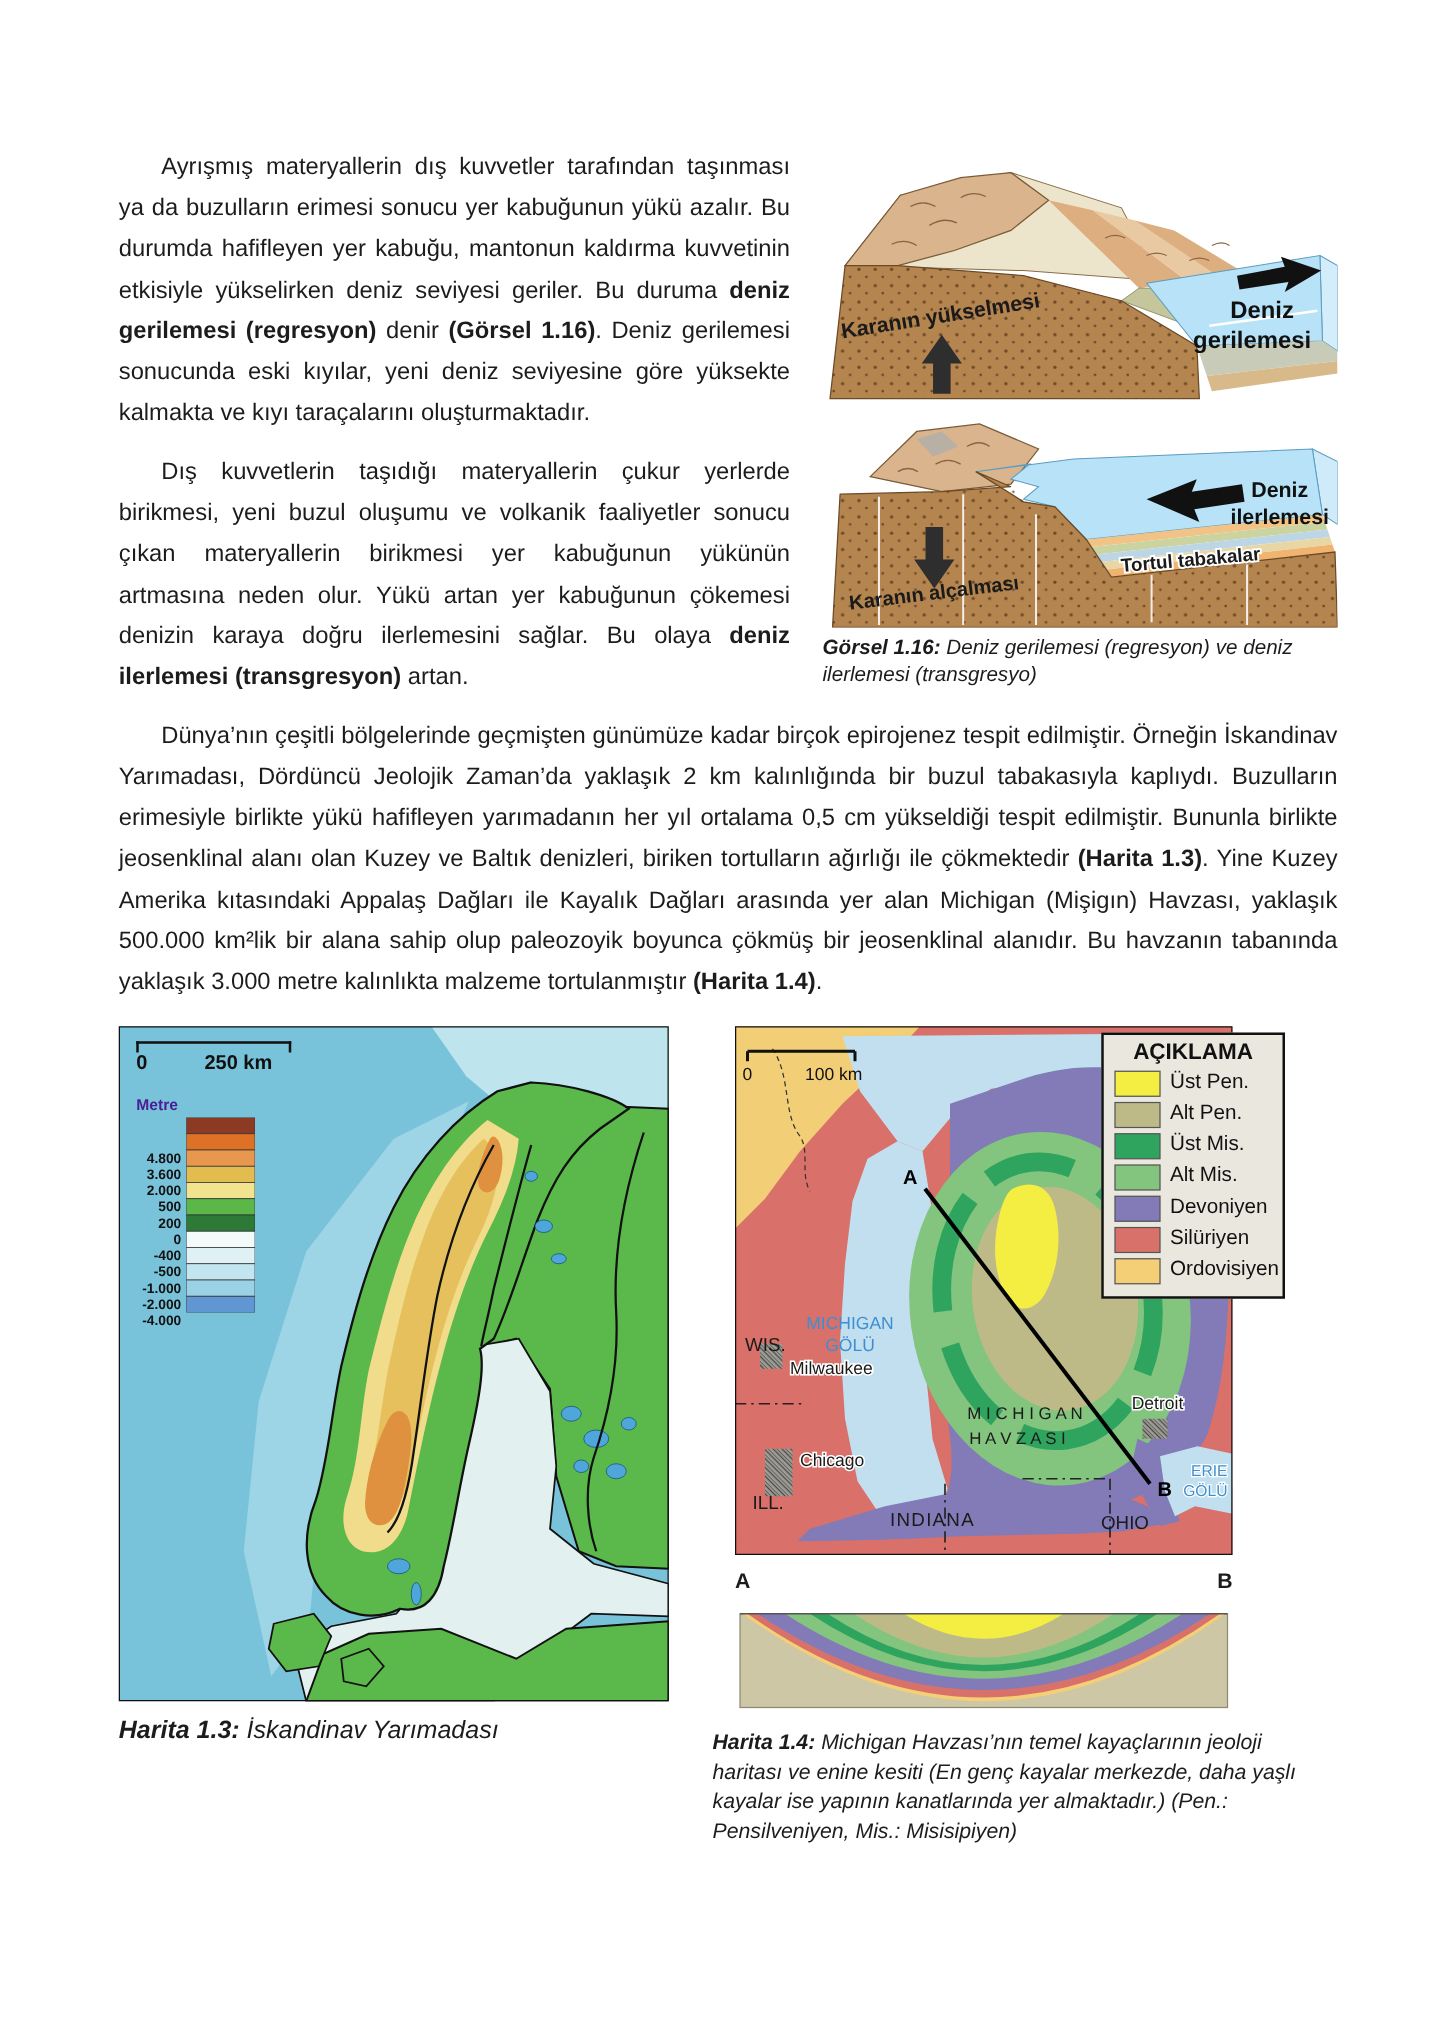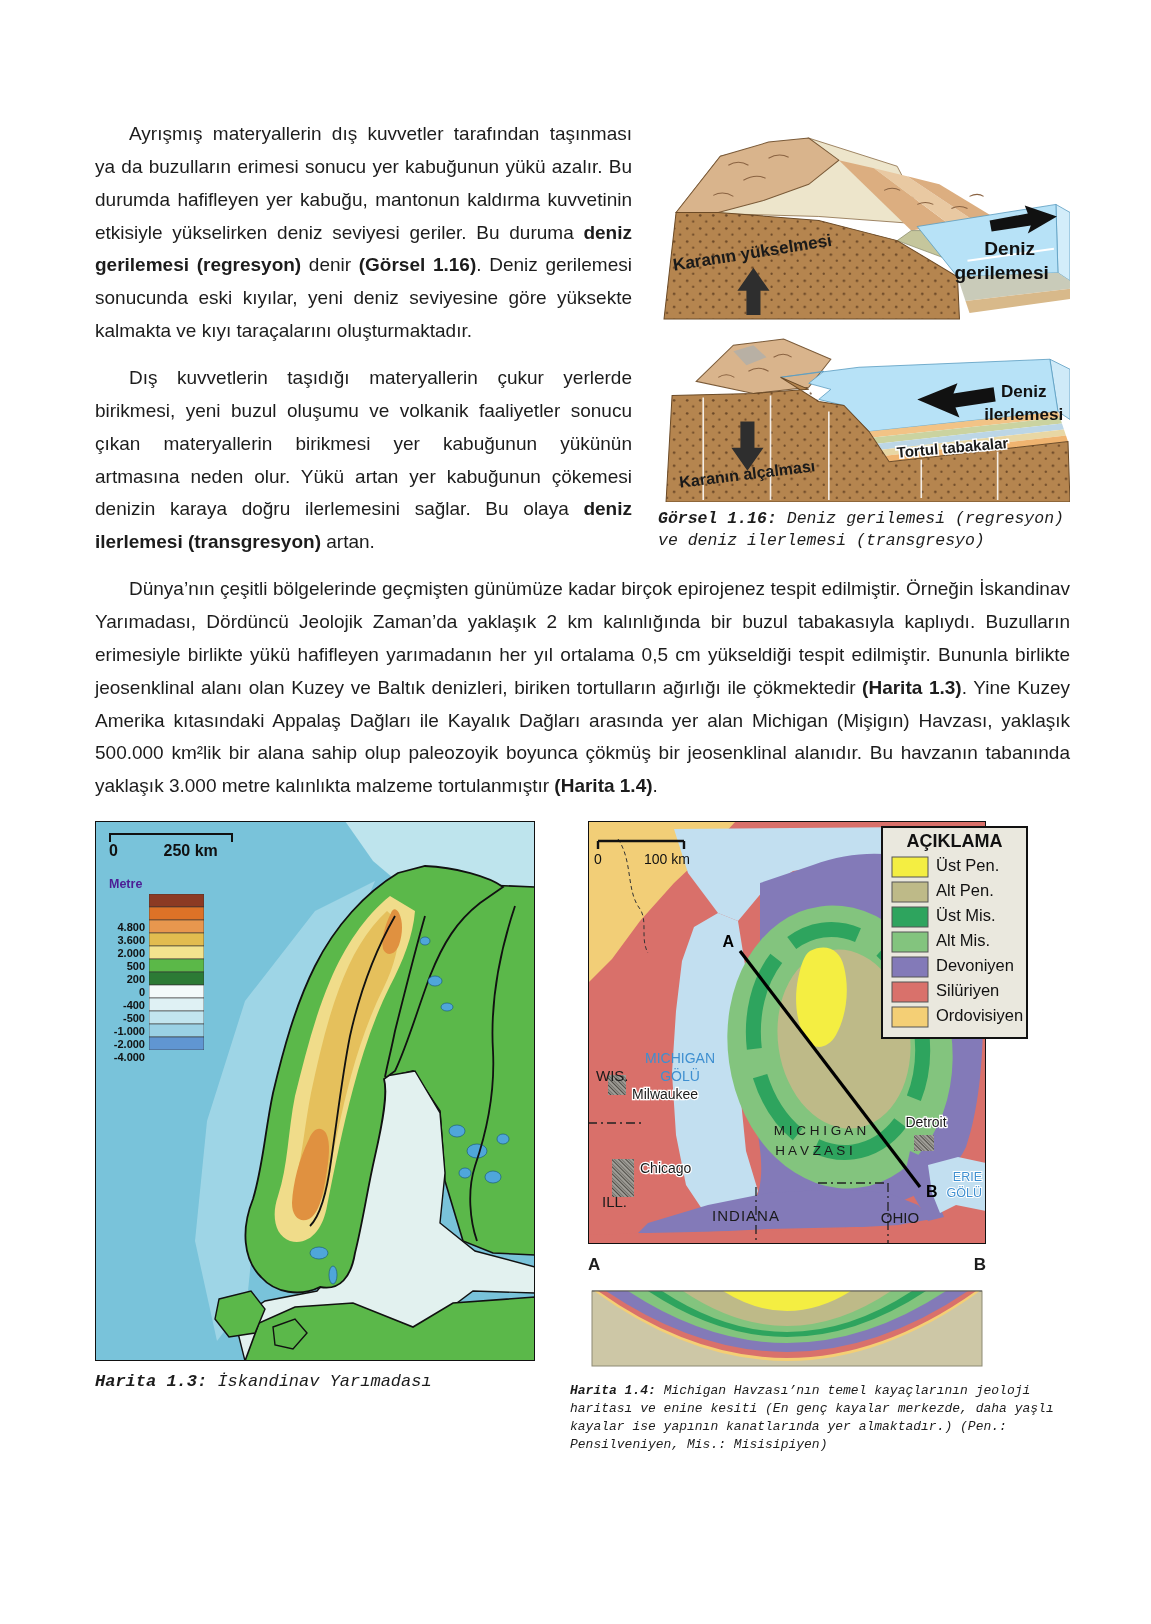--- a/index.html
+++ b/index.html
@@ -15,21 +15,21 @@
   }
   
   p.body{
     font-size:19px;line-height:1.73;text-align:justify;
     margin:0 0 14px 0;text-indent:34px;
   }
   p.body b{font-weight:bold;}
   
   .fig-col{float:right;width:412px;margin:2px 0 6px 26px;}
   .fig-col svg{display:block;}
-  .caption{font-size:16.5px;font-style:italic;line-height:1.32;margin-top:6px;font-family:Liberation Mono, monospace;}
+  .caption{font-size:16.5px;font-style:italic;line-height:1.32;margin-top:6px;}
   .caption .cap-label{font-weight:bold;}
   
   .maps-row{clear:both;display:flex;margin-top:18px;}
   .map-left-col{width:440px;margin-right:35px;flex:none;}
   .map-right-col{width:500px;flex:none;}
   .map-wrap{position:relative;}
   .map-left-wrap{width:440px;height:540px;}
   .map-right-wrap{width:500px;height:428px;}
   .map-right-wrap > svg{position:absolute;left:18px;top:0;}
   
@@ -56,22 +56,22 @@
   }
   .geo-legend .geo-title{font-weight:bold;font-size:18px;text-align:center;margin-bottom:4px;color:#111;}
   .geo-row{display:flex;align-items:flex-start;height:25px;}
   .geo-row svg{flex:none;margin-right:7px;display:block;}
   .geo-row span{font-size:16.5px;color:#111;white-space:nowrap;}
   
   .ab-row{position:relative;width:398px;margin:6px 0 0 18px;height:20px;}
   .ab-row .a{position:absolute;left:0;top:0;font-weight:bold;font-size:17px;}
   .ab-row .b{position:absolute;right:0;top:0;font-weight:bold;font-size:17px;}
   .section-svg{margin-left:18px;display:block;}
-  .map13-caption{margin-top:10px;font-size:17px;}
-  .map14-caption{margin-top:12px;font-size:13px;line-height:1.38;width:495px;}
+  .map13-caption{margin-top:10px;font-size:20px;}
+  .map14-caption{margin-top:12px;font-size:17px;line-height:1.38;width:495px;}
   
   .page-number{position:absolute;left:0;right:0;top:1528px;text-align:center;font-weight:bold;font-size:17px;}
   
   text{font-family:"Liberation Sans", sans-serif;}
 </style>
 </head>
 <body>
 
 <div class="page">
 

